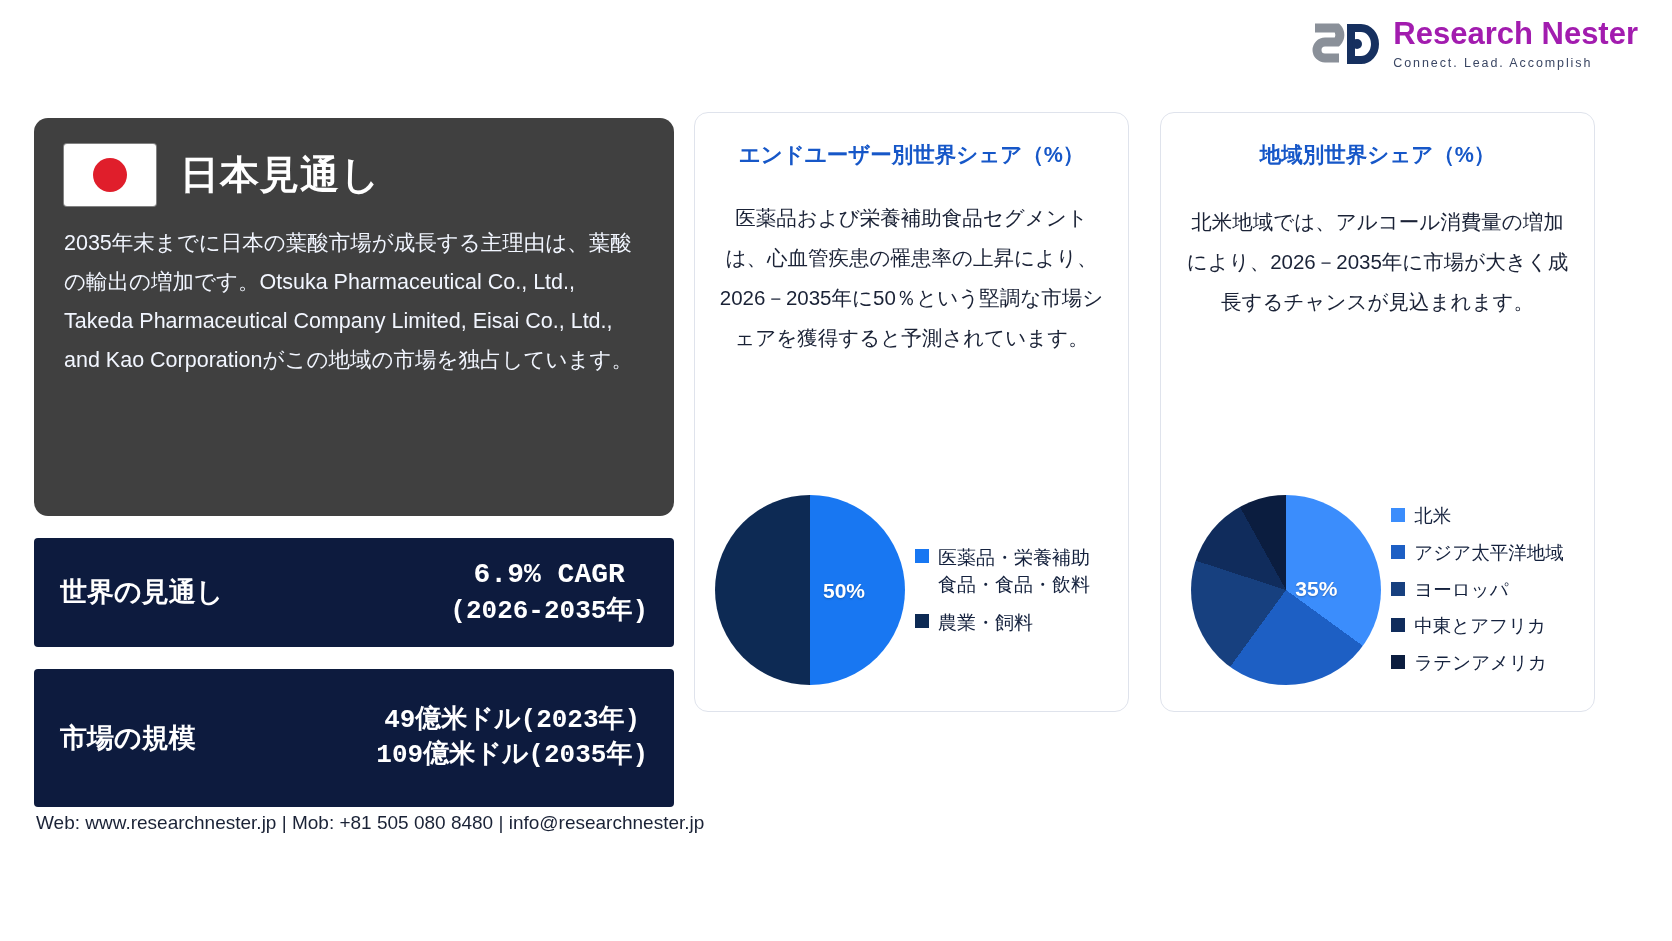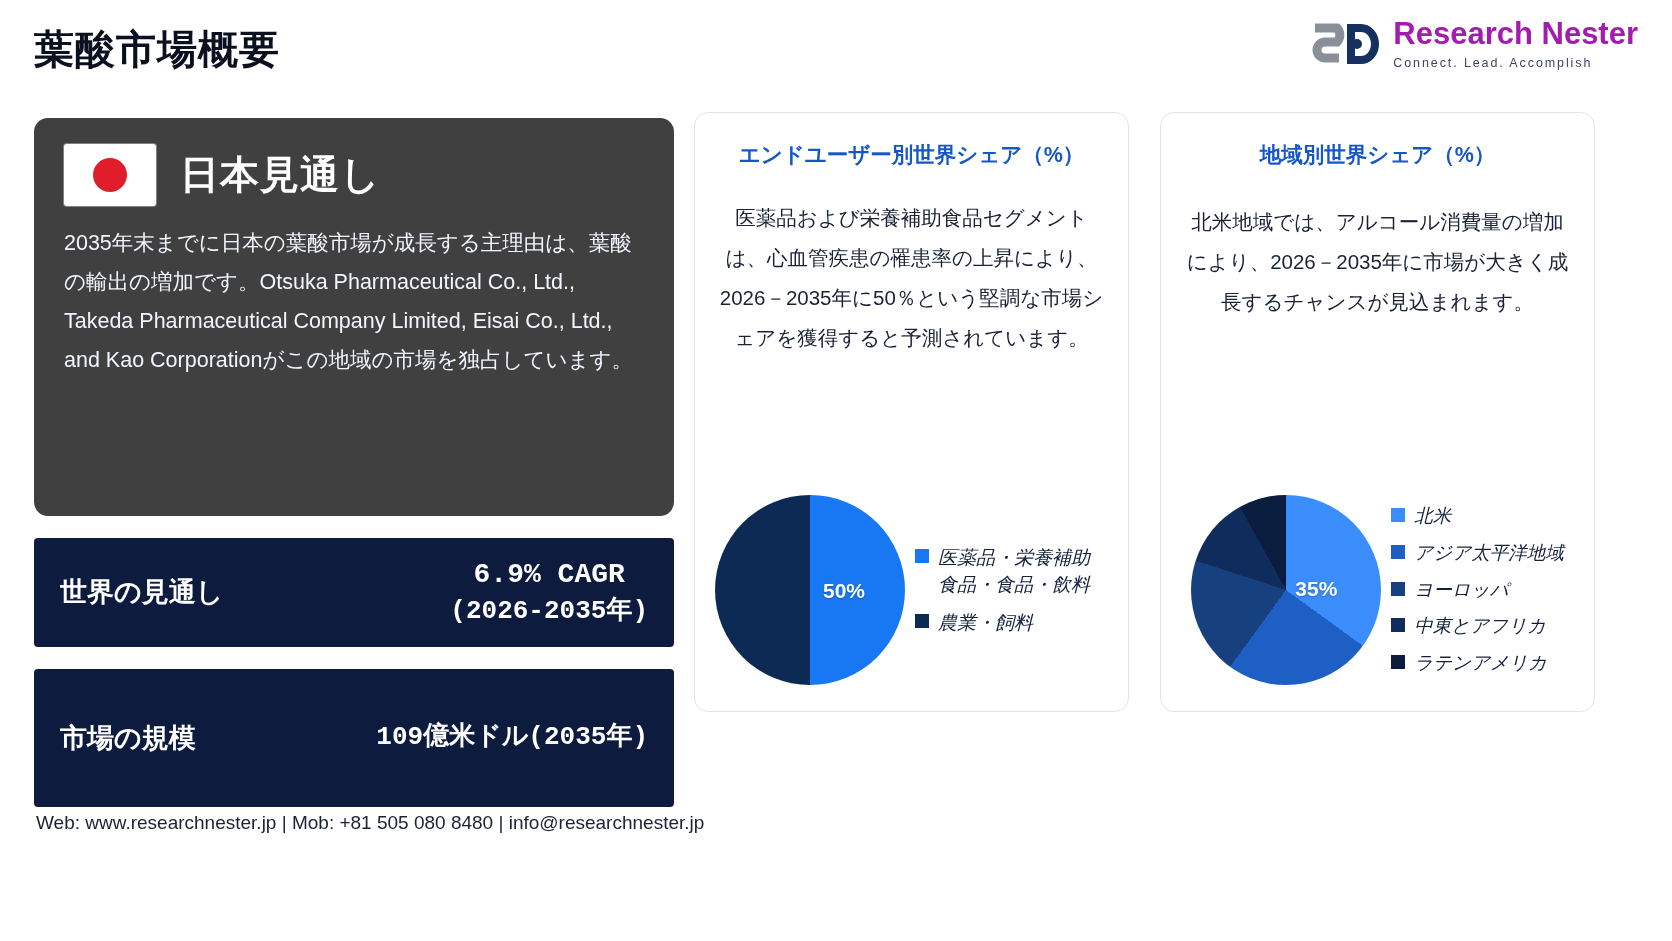--- a/index.html
+++ b/index.html
@@ -132,31 +132,30 @@
   }
   .pie-wrap { position: relative; width: 190px; height: 190px; flex: 0 0 auto; }
   .pie { width: 190px; height: 190px; border-radius: 50%; }
   .pie-label {
     position: absolute;
     color: #ffffff; font-weight: bold; font-size: 21px;
     text-shadow: 0 1px 2px rgba(0,0,0,.25);
     text-align: right;
   }
   .legend { display: flex; flex-direction: column; gap: 10px; }
-  .legend-row { display: flex; align-items: flex-start; gap: 9px; font-style: italic; }
+  .legend-row { display: flex; align-items: flex-start; gap: 9px; }
   .swatch { width: 14px; height: 14px; margin-top: 5px; flex: 0 0 auto; }
   .legend-text { font-size: 19px; color: #14213d; line-height: 1.45; max-width: 170px; }
   .legend.tight .legend-text { font-size: 18.5px; }
 </style>
 </head>
 <body>
 
 <div class="page">
 
-  <div class="page-title">葉酸市場概要</div>
 
   <div class="logo">
     <span class="logo-mark">
       <svg viewBox="0 0 72 48" width="72" height="48">
         <path d="M8 8 H30 a10 10 0 0 1 0 14 H18 a8 8 0 0 0 0 16 H32" fill="none" stroke="#8a9099" stroke-width="9" stroke-linecap="butt"></path>
         <path d="M44 8 h10 a14 16 0 0 1 0 32 h-10 z" fill="none" stroke="#16305f" stroke-width="8"></path>
         <circle cx="50" cy="24" r="5" fill="#16305f"></circle>
       </svg>
     </span>
     <span class="logo-text-wrap">
@@ -181,20 +180,21 @@
       <div class="stat-label">世界の見通し</div>
       <div class="stat-values">
         <div class="stat-v1">6.9% CAGR</div>
         <div class="stat-v2">(2026-2035年)</div>
       </div>
     </div>
 
     <div class="stat-card size">
       <div class="stat-label">市場の規模</div>
       <div class="stat-values">
+        <div class="stat-v2">49億米ドル(2023年)</div>
         <div class="stat-v2">109億米ドル(2035年)</div>
       </div>
     </div>
 
   </div>
 
   <div class="footer">Web: www.researchnester.jp  |  Mob: +81 505 080 8480  |  info@researchnester.jp</div>
 
   <div class="panel p1">
     <div class="panel-title">エンドユーザー別世界シェア（%）</div>

